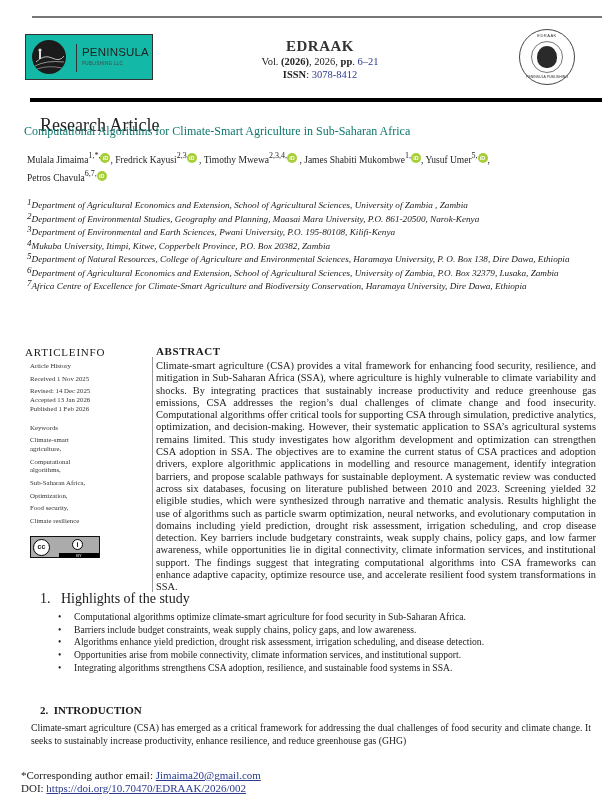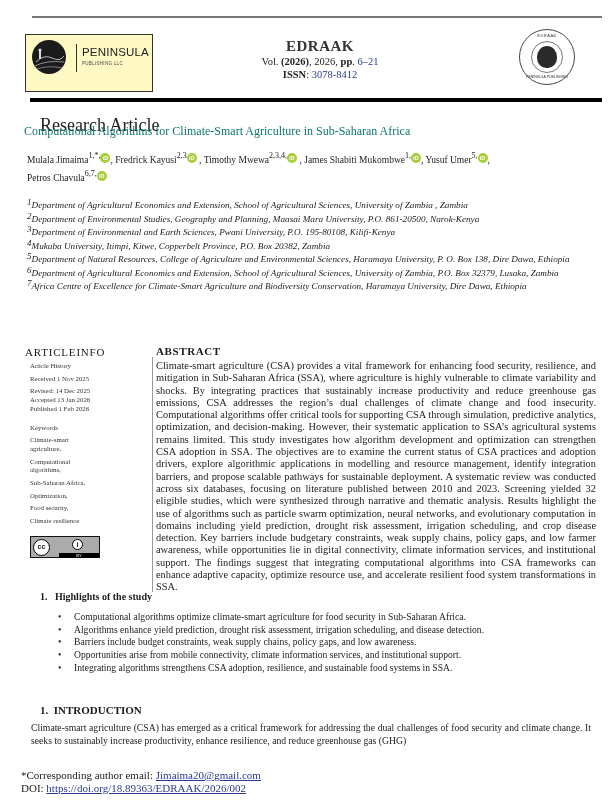--- a/index.html
+++ b/index.html
@@ -1,20 +1,20 @@
 <!DOCTYPE html>
 <html><head>
 <meta charset="utf-8">
 <style>
   html, body { margin:0; padding:0; background:#ffffff; }
   body { width:613px; height:811px; position:relative; overflow:hidden; font-family:"Liberation Serif", serif; color:#1a1a1a; }
   .abs { position:absolute; }
   .rule-top { left:32px; top:16px; width:570px; height:2px; background:#777; }
   .rule-bottom { left:30px; top:98px; width:572px; height:4px; background:#000; }
-  .logo-box { left:25px; top:34px; width:128px; height:58px; border:1.5px solid #333; box-sizing:border-box; background:#fef9c3;text-align:right; }
+  .logo-box { left:25px; top:34px; width:128px; height:46px; border:1.5px solid #333; box-sizing:border-box; background:#14b8a6;text-align:right; }
   .logo-circle { left:6px; top:5px; width:34px; height:34px; border-radius:50%; background:#1b1b1b; overflow:hidden; }
   .logo-divider { left:50px; top:9px; width:1px; height:28px; background:#333; }
   .logo-name { left:56px; top:11px; font-family:"Liberation Sans", sans-serif; font-size:11.5px; color:#222; letter-spacing:0.2px; }
   .logo-sub { left:56px; top:26px; font-family:"Liberation Sans", sans-serif; font-size:4.5px; color:#444; letter-spacing:0.3px; }
   .journal { left:200px; top:38px; width:240px; text-align:center; }
   .journal-name { font-size:15px; font-weight:bold; color:#333; letter-spacing:0.5px; }
   .journal-line { font-size:10.5px; line-height:13px; color:#222; }
   .blue { color:#2b3a8f; }
   .seal { left:519px; top:29px; width:56px; height:56px; border-radius:50%; border:1.2px solid #444; box-sizing:border-box; background:#fff; }
   .seal-inner { left:11px; top:11px; width:32px; height:32px; border-radius:50%; border:0.8px solid #777; box-sizing:border-box; }
@@ -32,21 +32,21 @@
   .ai-head { left:25px; top:346px; font-size:11px; font-weight:normal; letter-spacing:0.8px; }
   .ai-list { left:30px; top:362px; width:110px; font-size:6.8px; color:#333; line-height:8.7px; }
   .ai-list .gap { margin-top:4px; }
   .cc-badge { left:30px; top:536px; width:70px; height:22px; background:#ababab; border:1px solid #111; box-sizing:border-box; }
   .cc-by-bar { left:28px; top:16px; width:40px; height:5px; background:#000; color:#fff; font-family:"Liberation Sans", sans-serif; font-size:4px; line-height:5px; text-align:center; }
   .cc-circle { left:2px; top:2px; width:17px; height:17px; border-radius:50%; background:#fff; border:1.5px solid #000; box-sizing:border-box; font-family:"Liberation Sans", sans-serif; font-size:7px; font-weight:bold; line-height:14px; text-align:center; }
   .by-circle { left:41px; top:2px; width:11px; height:11px; border-radius:50%; background:#fff; border:1.3px solid #000; box-sizing:border-box; font-family:"Liberation Sans", sans-serif; font-size:7px; font-weight:bold; line-height:9px; text-align:center; }
   .abs-head { left:156px; top:345px; font-size:11px; font-weight:bold; letter-spacing:0.6px; }
   .abs-border { left:152px; top:357px; width:1px; height:235px; background:#999; }
   .abs-text { left:156px; top:360px; width:440px; font-size:10.4px; line-height:12.3px; text-align:justify; color:#1c1c1c; }
-  .h1 { left:40px; top:591px; font-size:10px; font-weight:bold; }
+  .h1 { left:40px; top:591px; font-size:14px; font-weight:normal; }
   .highlights { left:58px; top:611px; width:540px; margin:0; padding:0; list-style:none; font-size:9.6px; line-height:12.7px; color:#222; }
   .highlights li { position:relative; padding-left:16px; }
   .highlights li::before { content:"\2022"; position:absolute; left:0; top:0; }
   .h2 { left:40px; top:704px; font-size:11px; font-weight:bold; }
   .intro { left:31px; top:722px; width:560px; font-size:9.7px; line-height:12.8px; text-align:justify; color:#222; }
   .footer { left:21px; top:769px; font-size:11px; line-height:13px; color:#222; }
   .link { color:#2b3a8f; text-decoration:underline; }
 </style>
 </head>
 <body>
@@ -122,25 +122,25 @@
   <div class="abs cc-by-bar">BY</div>
 </div>
 
 <div class="abs abs-head">ABSTRACT</div>
 <div class="abs abs-border"></div>
 <div class="abs abs-text">Climate-smart agriculture (CSA) provides a vital framework for enhancing food security, resilience, and mitigation in Sub-Saharan Africa (SSA), where agriculture is highly vulnerable to climate variability and shocks. By integrating practices that sustainably increase productivity and reduce greenhouse gas emissions, CSA addresses the region’s dual challenges of climate change and food insecurity. Computational algorithms offer critical tools for supporting CSA through simulation, predictive analytics, optimization, and decision-making. However, their systematic application to SSA’s agricultural systems remains limited. This study investigates how algorithm development and optimization can strengthen CSA adoption in SSA. The objectives are to examine the current status of CSA practices and adoption drivers, explore algorithmic applications in modelling and resource management, identify integration barriers, and propose scalable pathways for sustainable deployment. A systematic review was conducted across six databases, focusing on literature published between 2010 and 2023. Screening yielded 32 eligible studies, which were synthesized through narrative and thematic analysis. Results highlight the use of algorithms such as particle swarm optimization, neural networks, and evolutionary computation in domains including yield prediction, drought risk assessment, irrigation scheduling, and crop disease detection. Key barriers include budgetary constraints, weak supply chains, policy gaps, and low farmer awareness, while opportunities lie in digital connectivity, climate information services, and institutional support. The findings suggest that integrating computational algorithms into CSA frameworks can enhance adaptive capacity, optimize resource use, and accelerate resilient food system transformations in SSA.</div>
 
 <div class="abs h1" style="white-space:pre">1.   Highlights of the study</div>
 <ul class="abs highlights" id="highlights">
     <li>Computational algorithms optimize climate-smart agriculture for food security in Sub-Saharan Africa.</li>
+    <li>Barriers include budget constraints, weak supply chains, policy gaps, and low awareness.</li>
     <li>Algorithms enhance yield prediction, drought risk assessment, irrigation scheduling, and disease detection.</li>
-    <li>Barriers include budget constraints, weak supply chains, policy gaps, and low awareness.</li>
     <li>Opportunities arise from mobile connectivity, climate information services, and institutional support.</li>
     <li>Integrating algorithms strengthens CSA adoption, resilience, and sustainable food systems in SSA.</li>
   </ul>
 
-<div class="abs h2" style="white-space:pre">1.  INTRODUCTION</div>
+<div class="abs h2" style="white-space:pre">2.  INTRODUCTION</div>
 <div class="abs intro">Climate-smart agriculture (CSA) has emerged as a critical framework for addressing the dual challenges of food security and climate change. It seeks to sustainably increase productivity, enhance resilience, and reduce greenhouse gas (GHG)</div>
 
 <div class="abs footer">
   <div><span>*Corresponding author email: </span><a class="link">Jimaima20@gmail.com</a></div>
-  <div><span>DOI: </span><a class="link">https://doi.org/18.89363/EDRAAK/2026/002</a></div>
+  <div><span>DOI: </span><a class="link">https://doi.org/10.70470/EDRAAK/2026/002</a></div>
 </div>
 
 </body></html>

